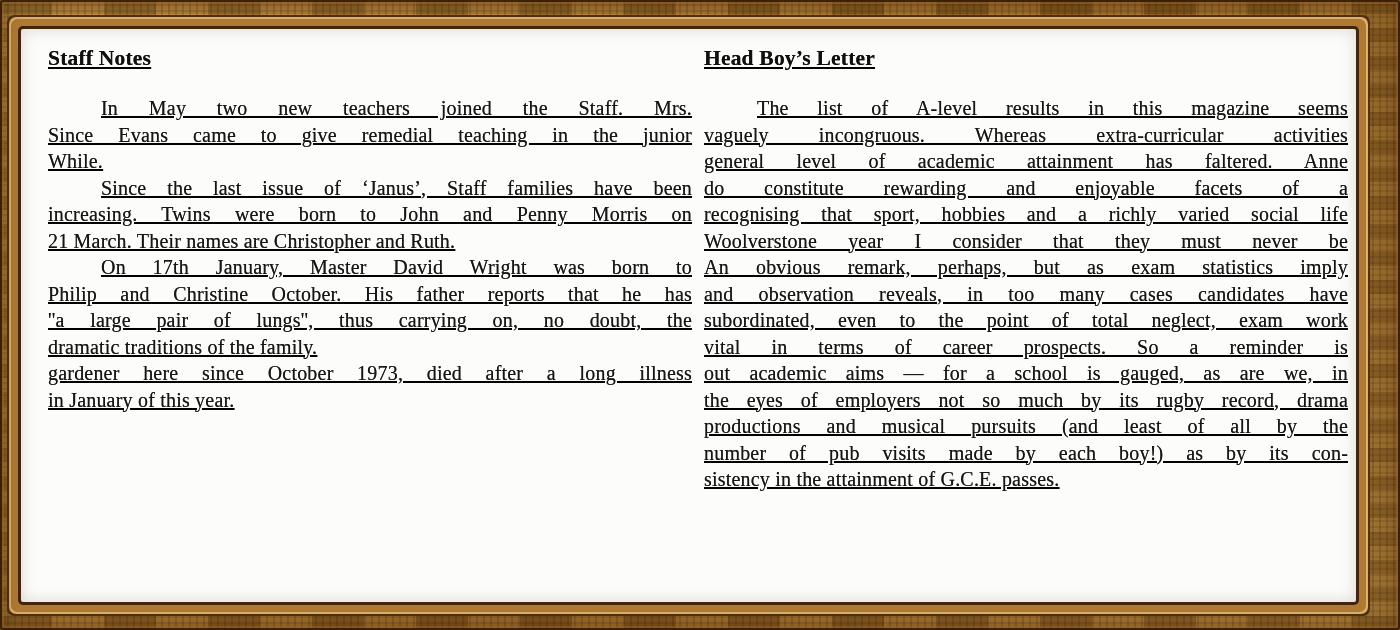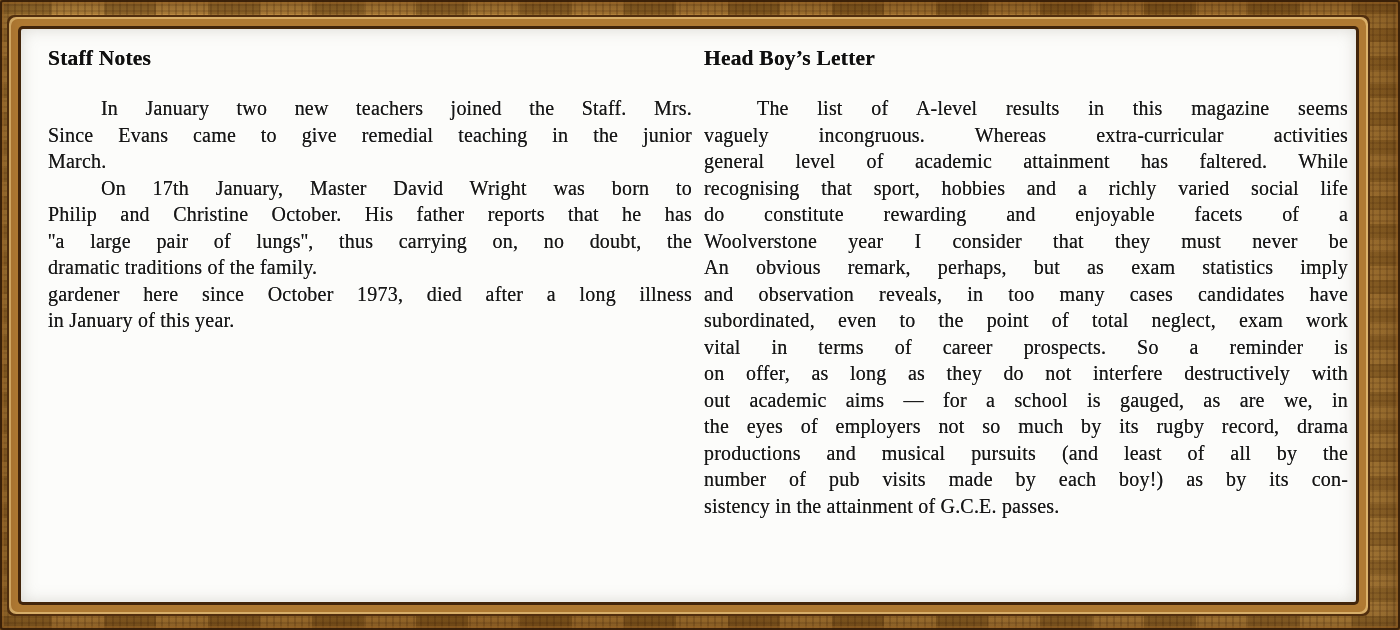--- a/index.html
+++ b/index.html
@@ -49,20 +49,21 @@
     box-shadow:
       0 0 0 3px #42250b,
       0 0 0 10px #b07a33,
       0 0 0 12px #dcb26b,
       0 0 0 14px #53300f,
       inset 0 0 16px rgba(120,110,95,0.25);
     display: flex;
     gap: 12px;
     padding: 17px 8px 0 27px;
     overflow: hidden;
+    text-decoration: underline;
   }
 
   .column {
     flex: 1 1 0;
     min-width: 0;
     color: #161616;
   }
 
   .heading {
     margin: 0 0 24px 0;
@@ -93,52 +94,56 @@
 </head>
 <body>
 
 <div class="frame">
   <div class="page">
 
     <div class="column">
       <h2 class="heading">Staff Notes</h2>
       <div class="paras">
           <div class="para">
-            <div class="line first">In January two new teachers joined the Staff. Mrs.</div>
+            <div class="line first">In May two new teachers joined the Staff. Mrs.</div>
             <div class="line">Since Evans came to give remedial teaching in the junior</div>
-            <div class="line last">March.</div>
+            <div class="line last">While.</div>
+          </div>
+          <div class="para">
+            <div class="line first">Since the last issue of ‘Janus’, Staff families have been</div>
+            <div class="line">increasing. Twins were born to John and Penny Morris on</div>
+            <div class="line last">21 March. Their names are Christopher and Ruth.</div>
           </div>
           <div class="para">
             <div class="line first">On 17th January, Master David Wright was born to</div>
             <div class="line">Philip and Christine October. His father reports that he has</div>
             <div class="line">''a large pair of lungs'', thus carrying on, no doubt, the</div>
             <div class="line last">dramatic traditions of the family.</div>
           </div>
           <div class="para">
             <div class="line">gardener here since October 1973, died after a long illness</div>
             <div class="line last">in January of this year.</div>
           </div>
         </div>
     </div>
 
     <div class="column">
       <h2 class="heading">Head Boy’s Letter</h2>
       <div class="paras">
           <div class="para">
             <div class="line first">The list of A-level results in this magazine seems</div>
             <div class="line">vaguely incongruous. Whereas extra-curricular activities</div>
-            <div class="line">general level of academic attainment has faltered. While</div>
+            <div class="line">general level of academic attainment has faltered. Anne</div>
+            <div class="line">do constitute rewarding and enjoyable facets of a</div>
             <div class="line">recognising that sport, hobbies and a richly varied social life</div>
-            <div class="line">do constitute rewarding and enjoyable facets of a</div>
             <div class="line">Woolverstone year I consider that they must never be</div>
             <div class="line">An obvious remark, perhaps, but as exam statistics imply</div>
             <div class="line">and observation reveals, in too many cases candidates have</div>
             <div class="line">subordinated, even to the point of total neglect, exam work</div>
             <div class="line">vital in terms of career prospects. So a reminder is</div>
-            <div class="line">on offer, as long as they do not interfere destructively with</div>
             <div class="line">out academic aims — for a school is gauged, as are we, in</div>
             <div class="line">the eyes of employers not so much by its rugby record, drama</div>
             <div class="line">productions and musical pursuits (and least of all by the</div>
             <div class="line">number of pub visits made by each boy!) as by its con-</div>
             <div class="line last">sistency in the attainment of G.C.E. passes.</div>
           </div>
         </div>
     </div>
 
   </div>

